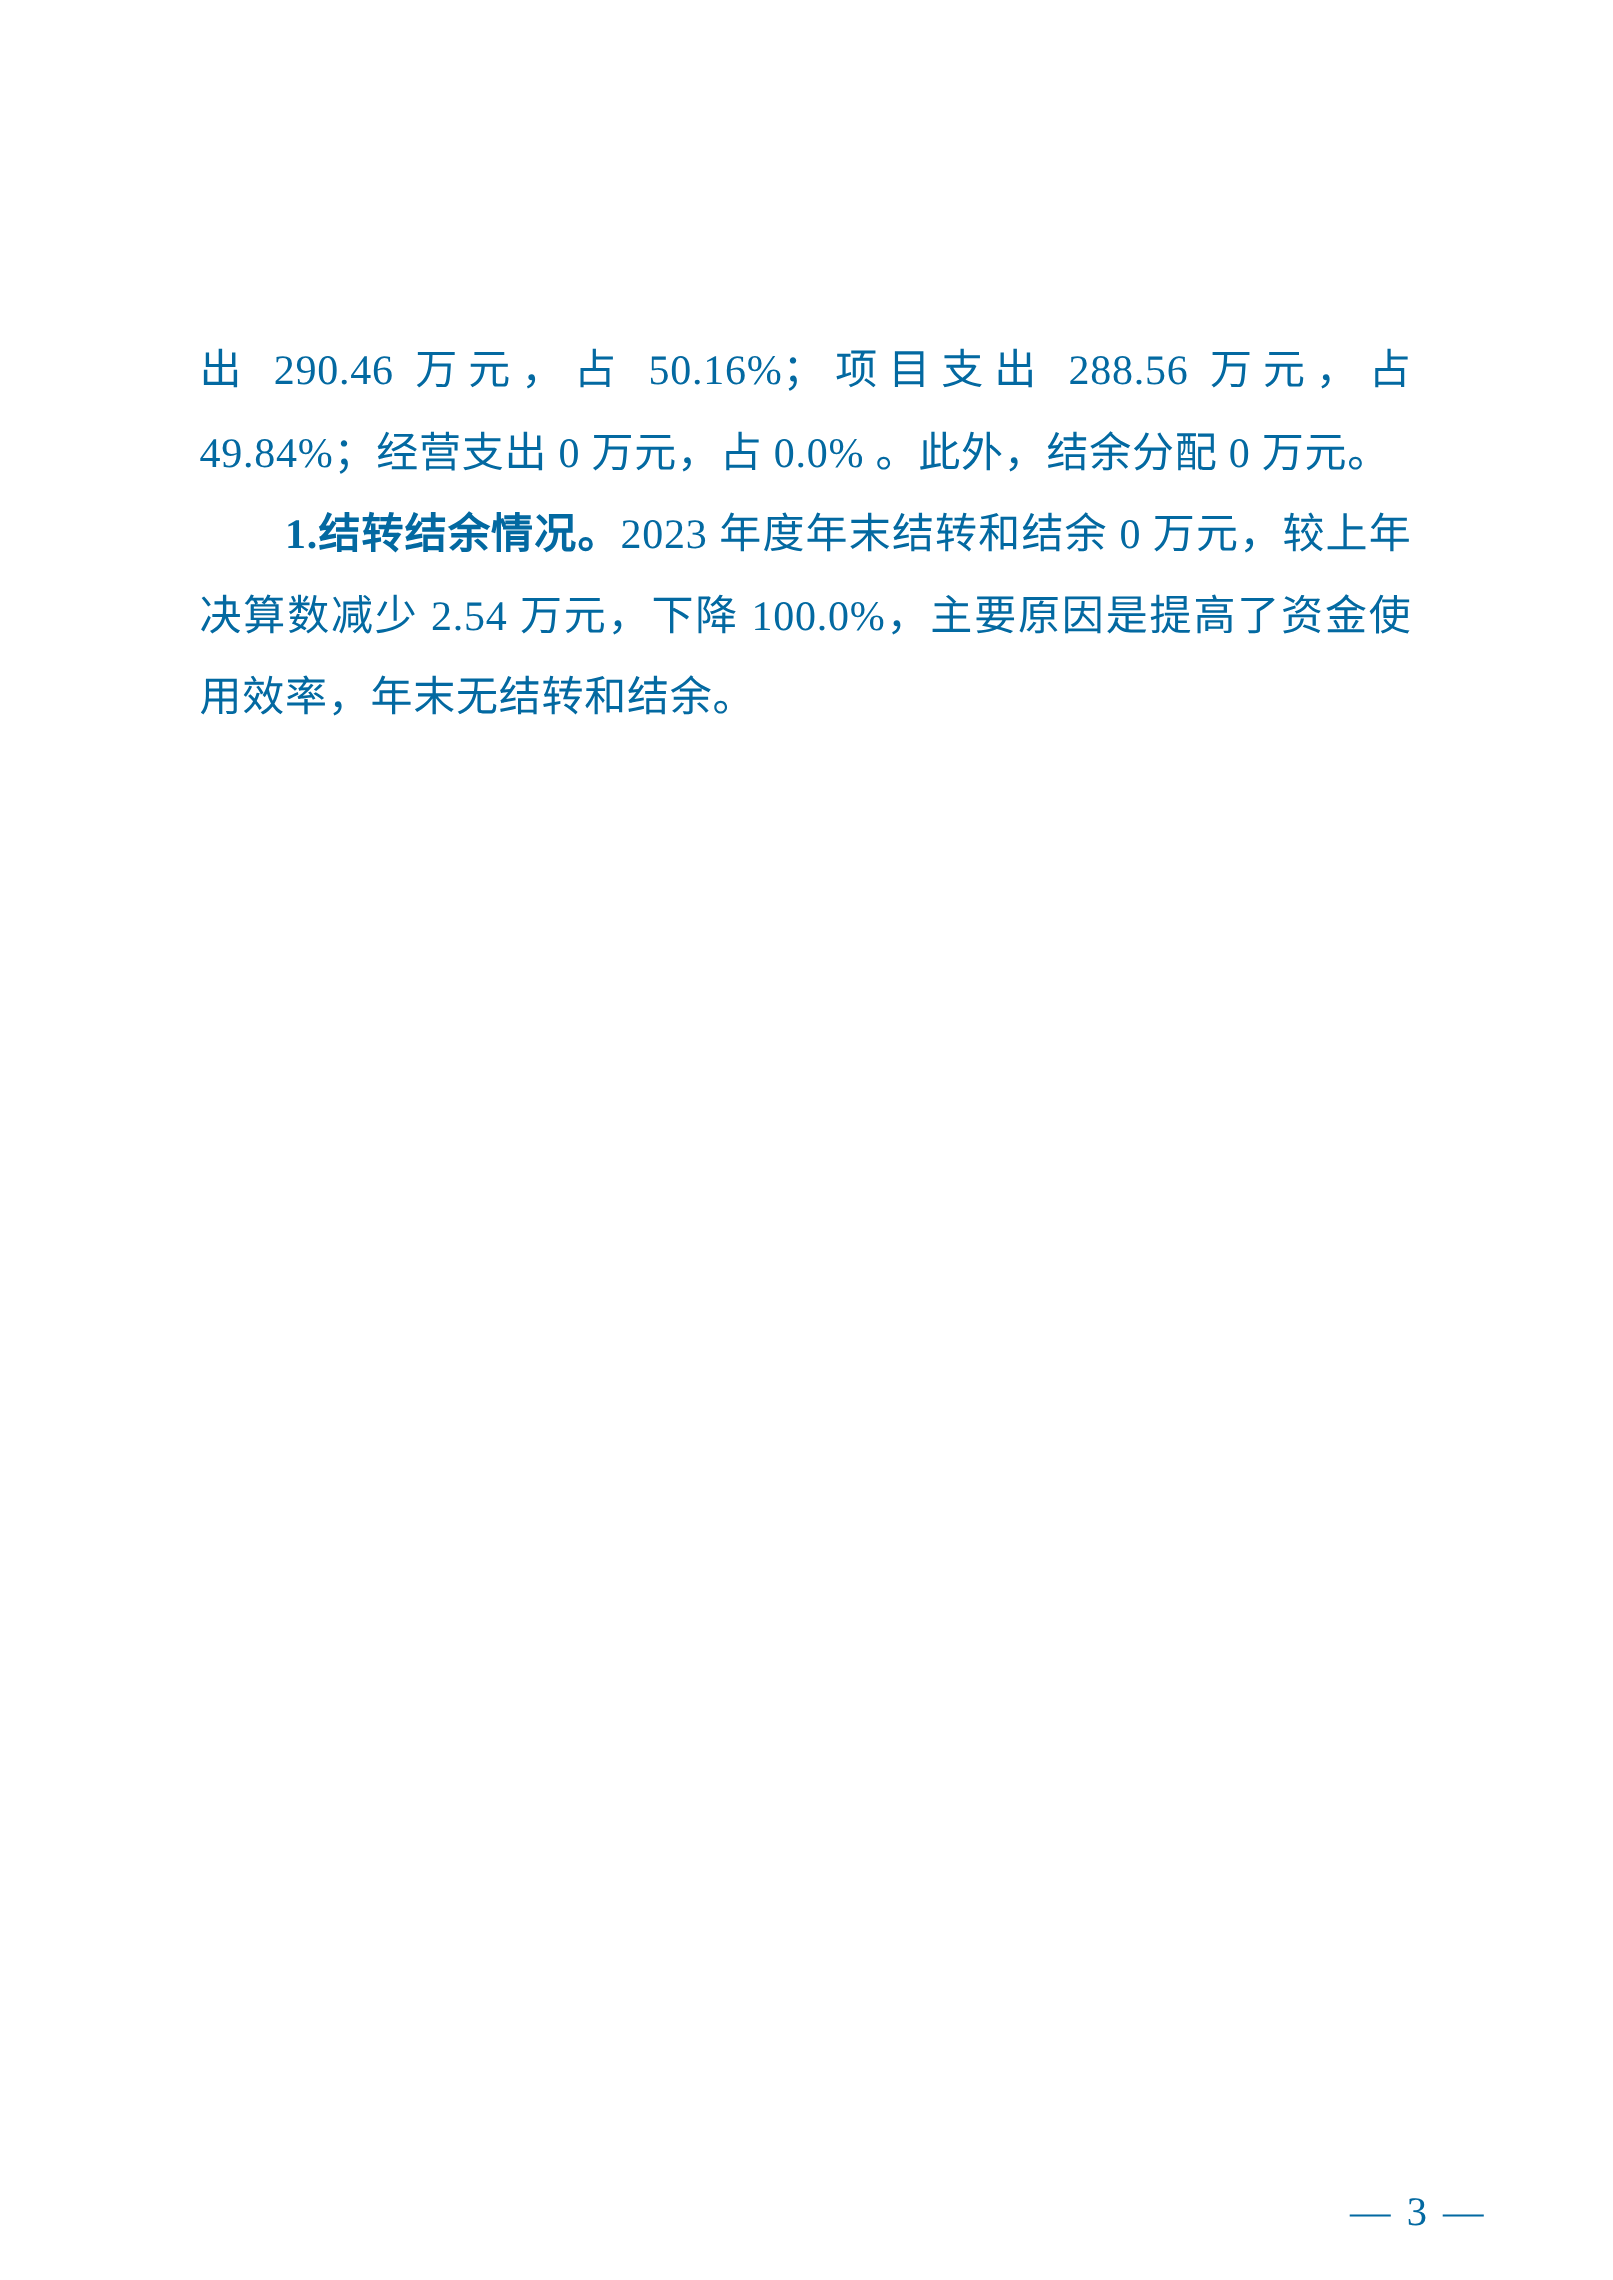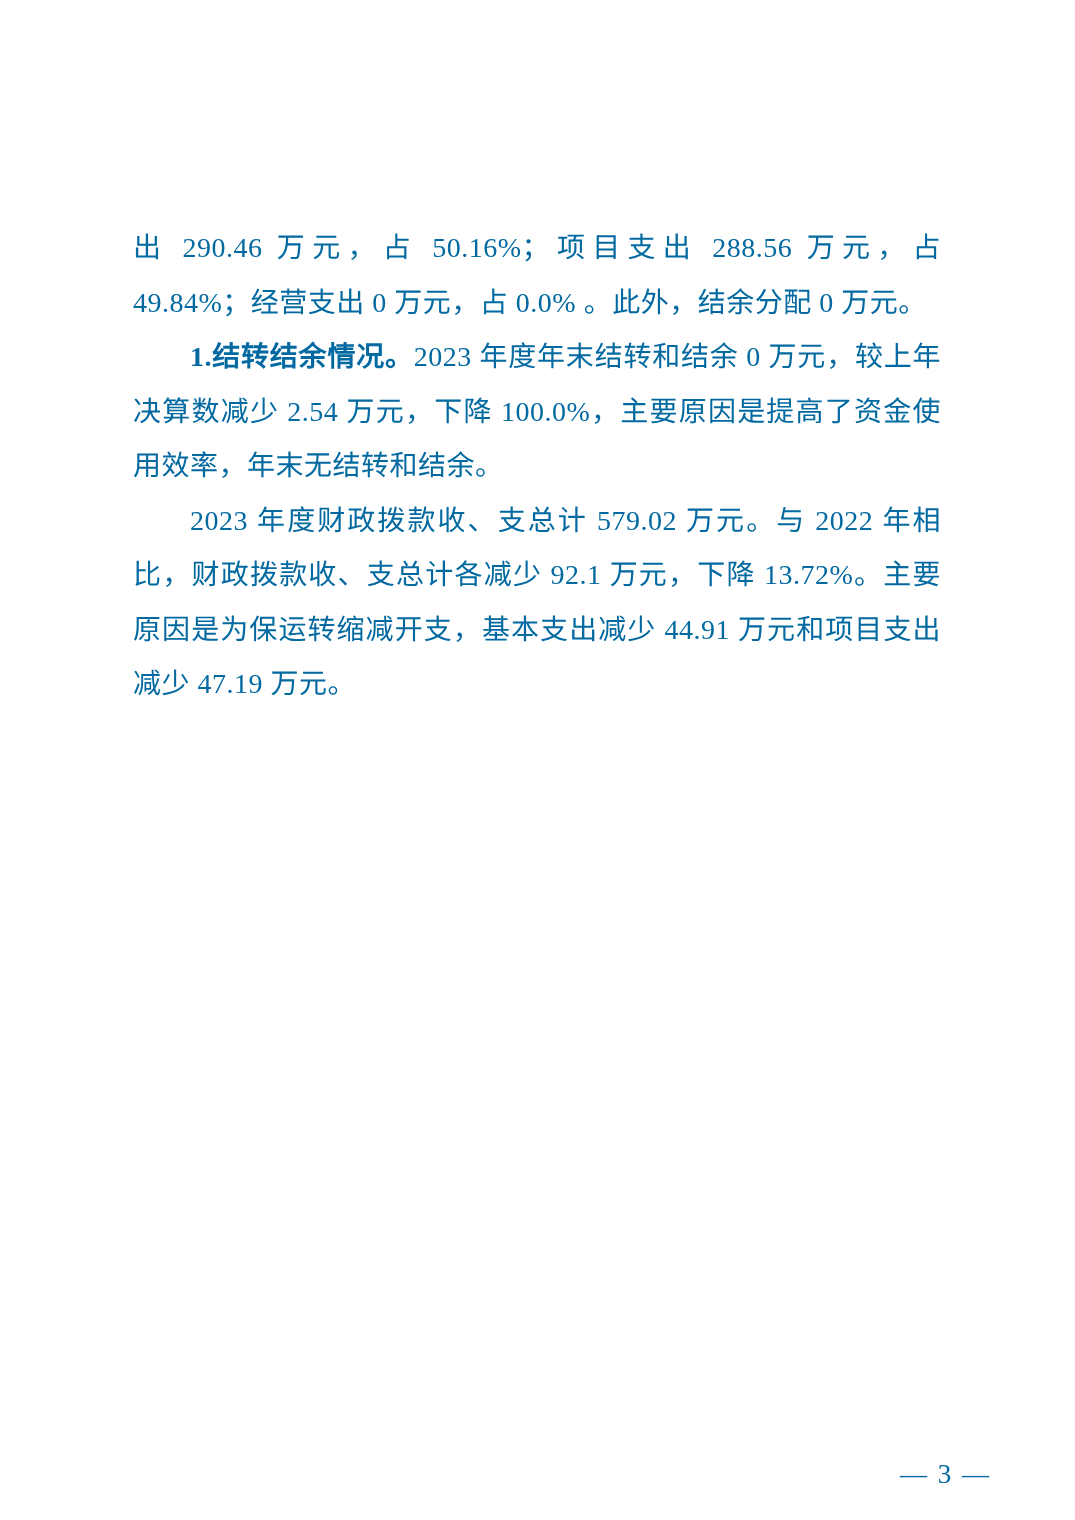--- a/index.html
+++ b/index.html
@@ -60,21 +60,20 @@
 <div class="page">
   <div class="body-text">
 
     <p class="para">出 290.46 万元，占 50.16%；项目支出 288.56 万元，占 49.84%；经营支出 0 万元，占 0.0% 。此外，结余分配 0 万元。</p>
 
     <p class="para indent">
       <span class="run-label">1.结转结余情况。</span><span class="run-text">2023 年度年末结转和结余 0 万元，较上年决算数减少 2.54 万元，下降 100.0%，主要原因是提高了资金使用效率，年末无结转和结余。</span>
     </p>
 
 
-    <p class="para indent">2023 年度财政拨款收、支总计 579.02 万元。与 2022 年相比，财政拨款收、支总计各减少 92.1 万元，下降 13.72%。主要原因是为保运转缩减开支，基本支出减少 44.91 万元和项目支出减少 47.19 万元。</p>
 
 
 
 
   </div>
 
   <div class="footer-pagenum">— 3 —</div>
 </div>
 
 </body></html>

